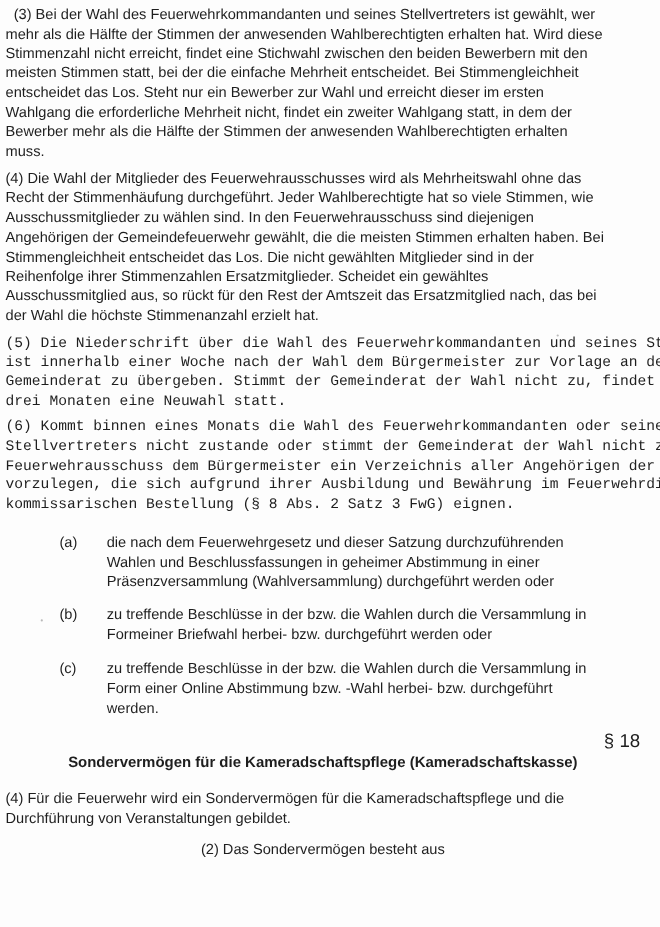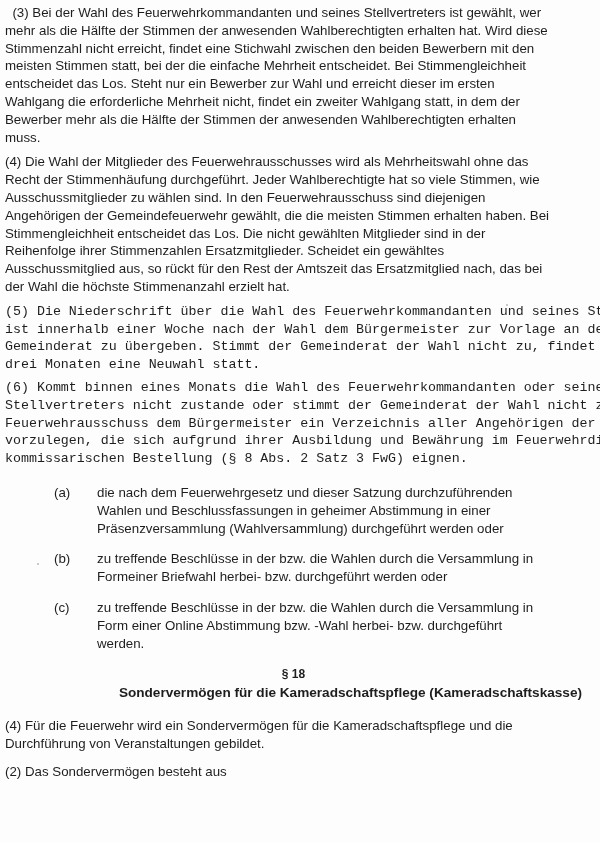--- a/index.html
+++ b/index.html
@@ -41,37 +41,38 @@
   }
   .list-marker {
     flex: 0 0 43px;
     width: 43px;
   }
   .list-text {
     white-space: pre;
   }
   .sec-num {
     margin: 12px 0 1px 0;
-    text-align: center;
-    font-weight: bold;
-    font-size: 12px;
+    text-align: right;
+    font-weight: normal;
+    font-size: 17px;
     line-height: 18px;
   }
   .sec-title {
     margin: 0 0 15px 0;
-    text-align: right;
+    text-align: center;
     font-weight: bold;
     font-size: 13.6px;
     line-height: 18px;
   }
   .para.after-title {
     margin-bottom: 10px;
   }
   .para.last {
     margin-bottom: 0;
+    text-align: center;
   }
   .speck {
     position: absolute;
     width: 2px;
     height: 2px;
     border-radius: 50%;
     background: #b9b9b9;
   }
   .speck.s1 { left: 506px; top: 304px; }
   .speck.s2 { left: 37px;  top: 563px; }

